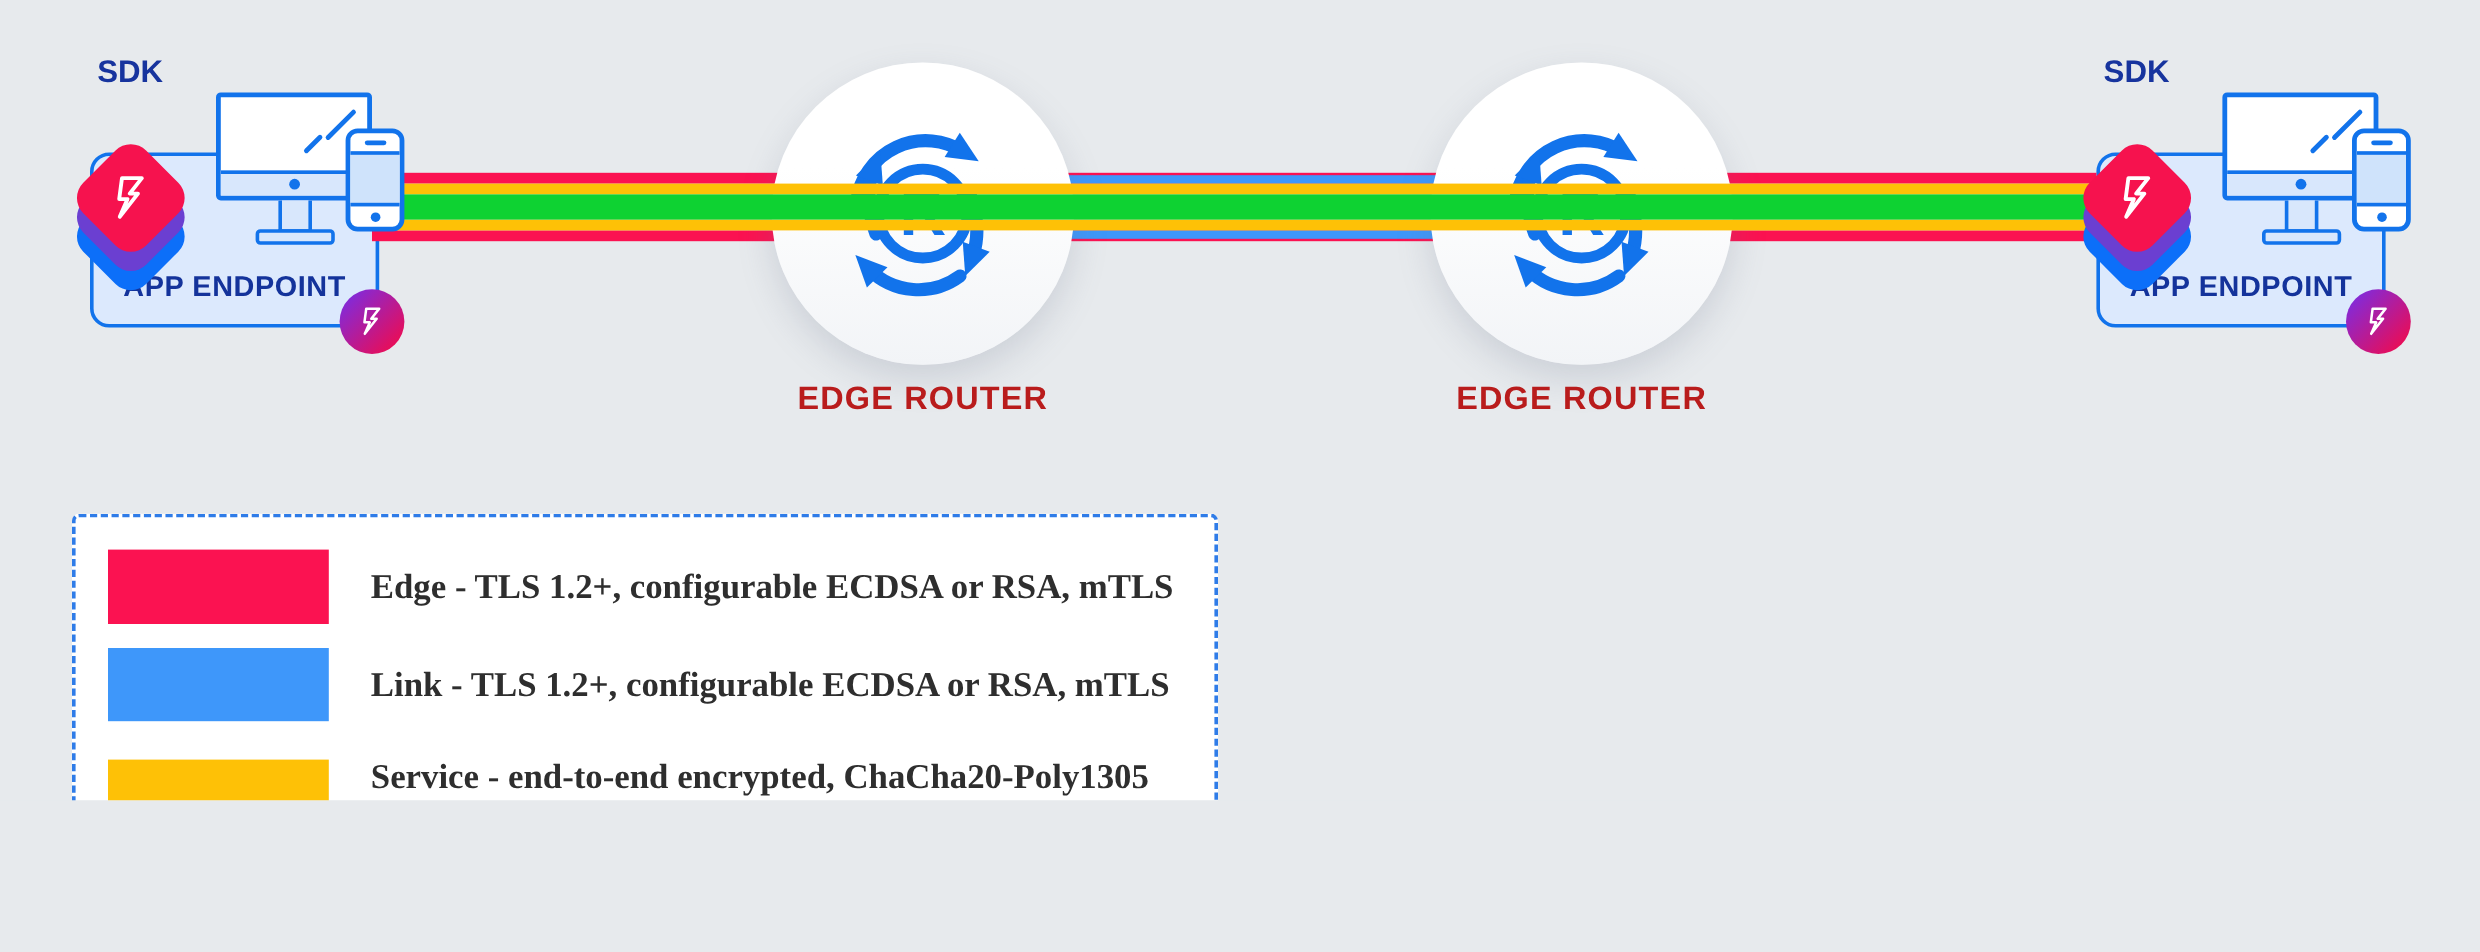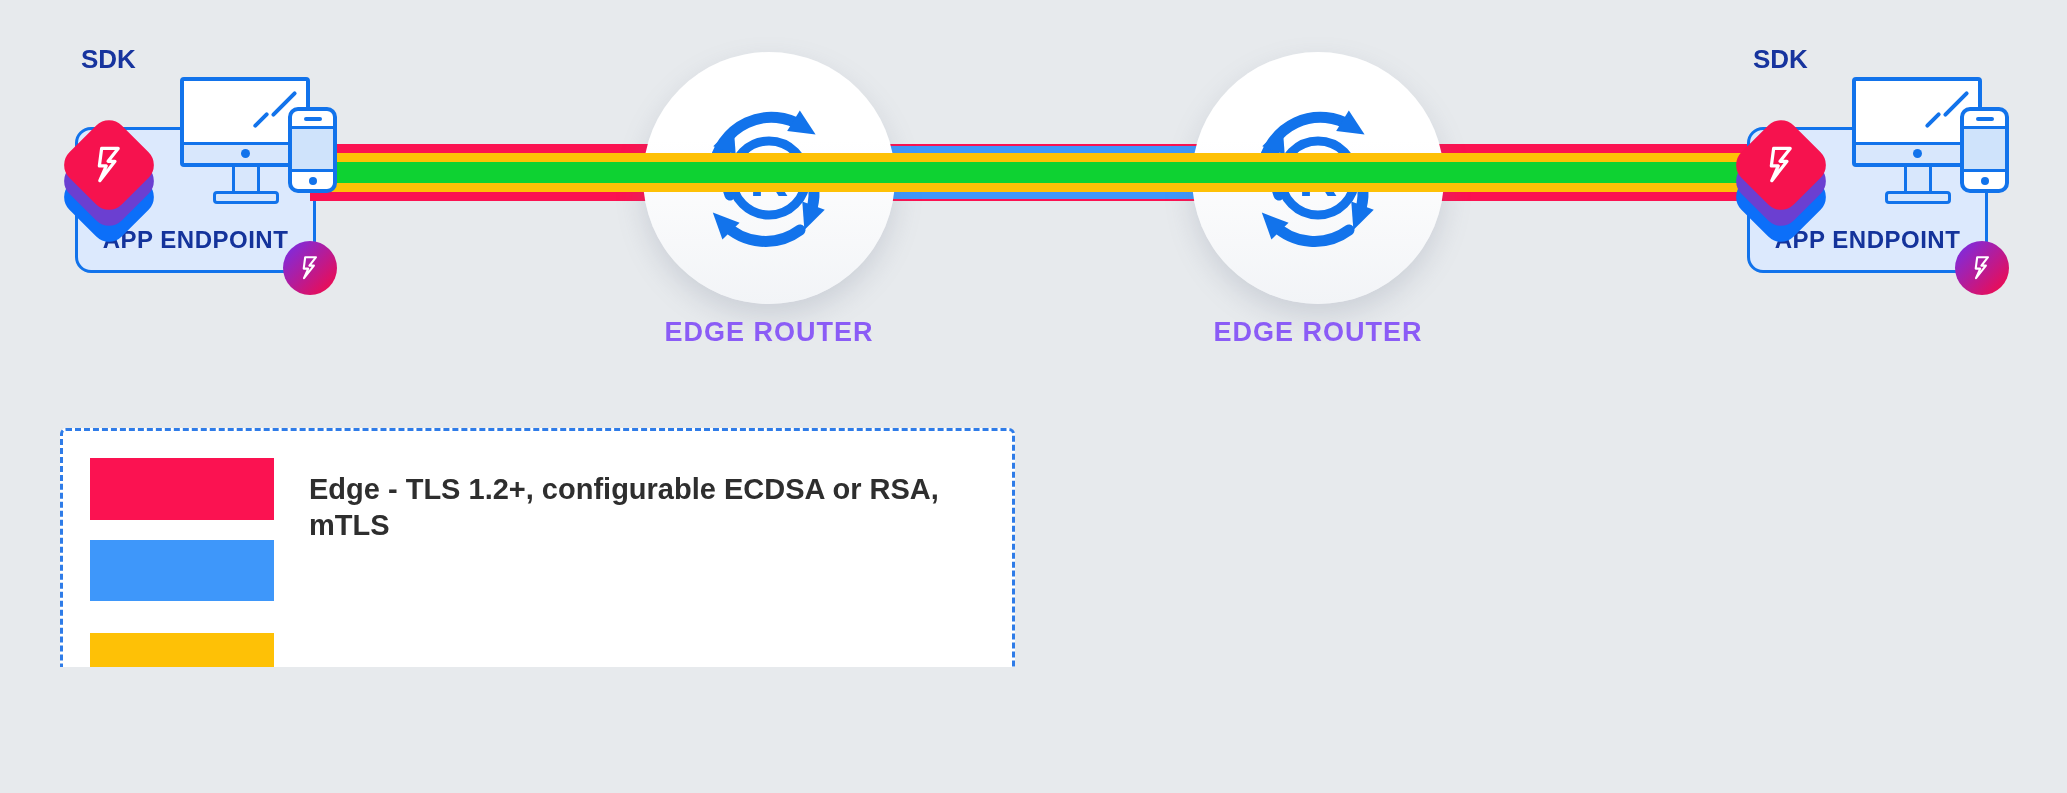--- a/index.html
+++ b/index.html
@@ -58,26 +58,26 @@
   .st-green     {left:310px;top:162px;width:1437px;height:21px;}
 
   
   .router-circle{position:absolute;top:52px;width:252px;height:252px;border-radius:50%;z-index:3;
                  background:linear-gradient(180deg,#FFFFFF 35%,#F2F4F7 100%);
                  box-shadow:0 12px 28px rgba(110,120,140,.22);}
   .rc-left{left:643px;} .rc-right{left:1192px;}
   .router-icon{position:absolute;top:93px;width:170px;height:170px;z-index:4;}
   .ri-left{left:684px;} .ri-right{left:1233px;}
   .router-label{position:absolute;top:317px;width:320px;text-align:center;z-index:4;
-                font-size:27px;font-weight:600;letter-spacing:1px;color:#8b5cf6;}
+                font-size:27px;font-weight:600;letter-spacing:1px;color:#b91c1c;}
   .rl-left{left:609px;} .rl-right{left:1158px;}
 
   
   .legend{position:absolute;left:60px;top:428px;width:955px;height:312px;background:#FFFFFF;
-          border:3px dashed #2F7CE8;border-radius:6px;box-sizing:border-box;z-index:1;}
+          border:3px dashed #2F7CE8;border-radius:6px;box-sizing:border-box;z-index:1;font-family:Liberation Serif, serif;}
   .sw{position:absolute;left:27px;width:184px;}
   .sw1{top:27px;height:62px;} .sw2{top:109px;height:61px;} .sw3{top:202px;height:35px;} .sw4{top:260px;height:22px;}
   .lg-text{position:absolute;left:246px;font-size:29px;font-weight:600;color:#2E2E2E;line-height:36px;}
   .lt1{top:40px;} .lt2{top:122px;} .lt3{top:199px;} .lt4{top:253px;}
 </style>
 </head>
 <body>
 
 <svg width="0" height="0" style="position:absolute">
   <defs>
@@ -202,17 +202,19 @@
   <div class="stripe z5 st-yel-bot" style="background: rgb(254, 193, 6);"></div>
   <div class="stripe z5 st-green" style="background: rgb(14, 210, 50);"></div>
 
   <div class="router-label rl-left">EDGE ROUTER</div>
   <div class="router-label rl-right">EDGE ROUTER</div>
 
   <div class="legend">
     <div class="sw sw1" style="background: rgb(251, 18, 81);"></div>
     <div class="lg-text lt1">Edge - TLS 1.2+, configurable ECDSA or RSA, mTLS</div>
     <div class="sw sw2" style="background: rgb(62, 151, 250);"></div>
+    <div class="lg-text lt2">Link - TLS 1.2+, configurable ECDSA or RSA, mTLS</div>
     <div class="sw sw3" style="background: rgb(254, 193, 6);"></div>
+    <div class="lg-text lt3">Service - end-to-end encrypted, ChaCha20-Poly1305</div>
     <div class="sw sw4" style="background: rgb(14, 210, 50);"></div>
   </div>
 
 </div>
 
 </body></html>

